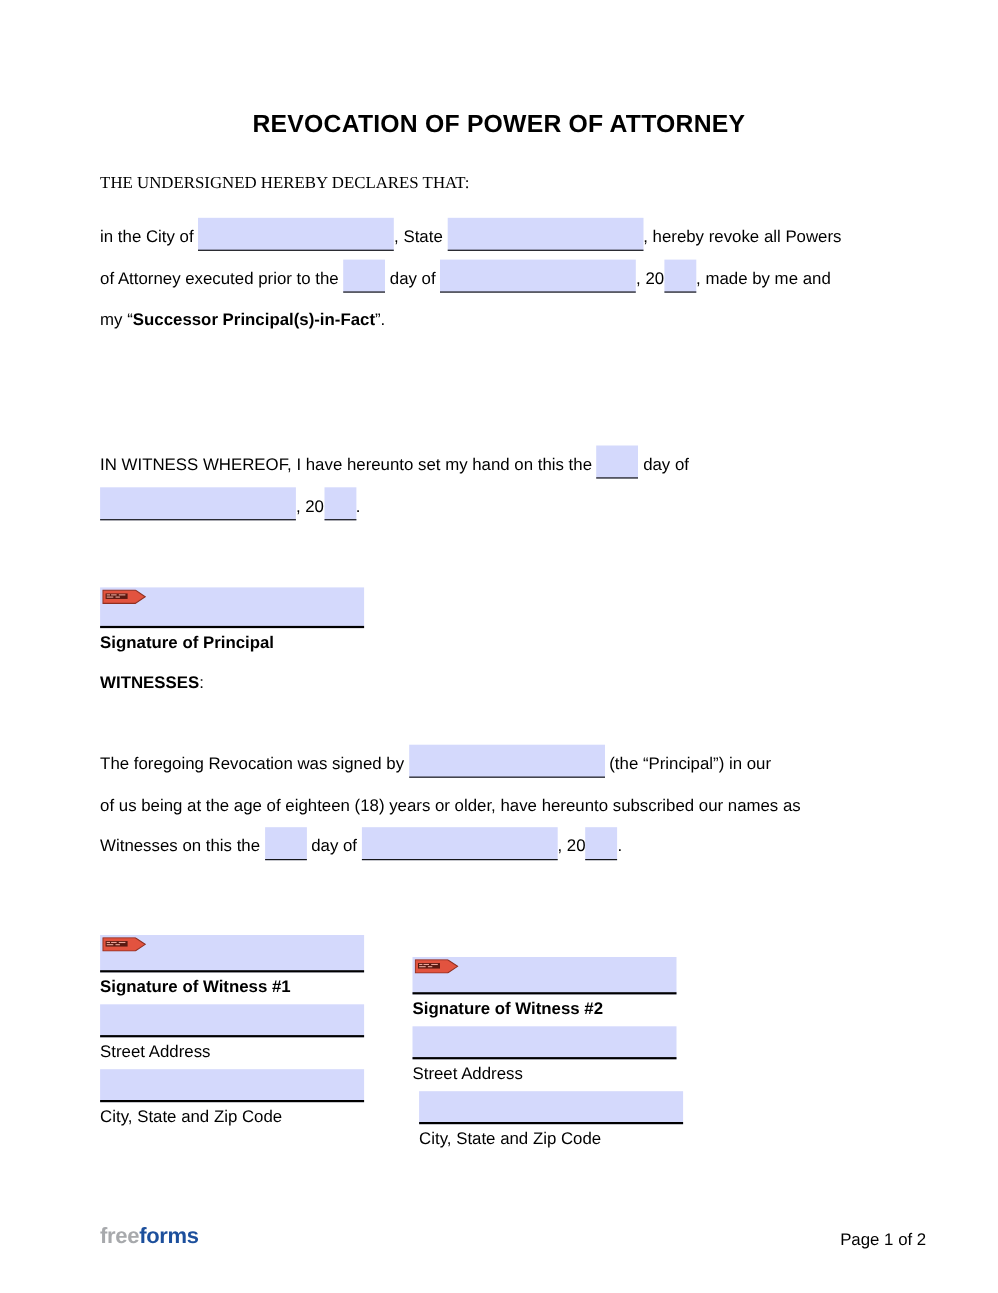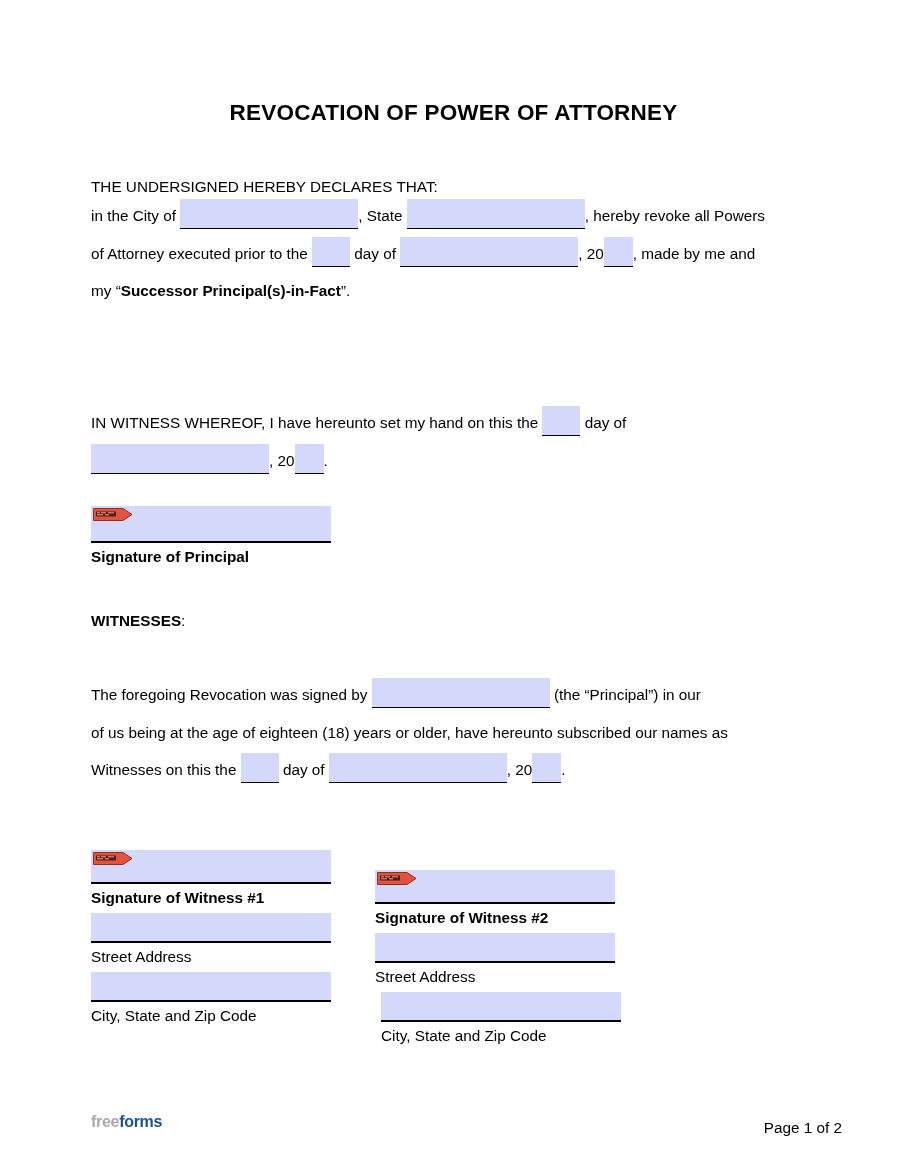--- a/index.html
+++ b/index.html
@@ -100,21 +100,21 @@
     width: 40px;
     height: 13px;
     z-index: 3;
   }
 
   
   .footer-logo {
     position: absolute;
     left: 91px;
     top: 1085px;
-    font-size: 16px;
+    font-size: 20px;
     font-weight: bold;
     letter-spacing: -0.3px;
   }
   .logo-free { color: #a7a9ac; }
   .logo-forms { color: #1c4f9c; }
 
   .footer-page {
     position: absolute;
     right: 65px;
     top: 1091px;
@@ -123,21 +123,21 @@
 </style>
 </head>
 <body>
 
 <div class="page">
 
   <div class="content">
     <div class="doc-title">REVOCATION OF POWER OF ATTORNEY</div>
   </div>
 
-  <div class="para" style="left:91px; top:140px;">
+  <div class="para" style="left:91px; top:120px;font-family:Liberation Serif, serif;">
     <div class="line">THE UNDERSIGNED HEREBY DECLARES THAT:</div>
   </div>
 
   <div class="para" style="left:91px; top:169px;">
 
 
     <div class="line">
       <span>in the City of</span>
       <span class="fld" style="width:178px;"></span><span>, State</span>
       <span class="fld" style="width:178px;"></span><span>, hereby revoke all Powers</span>
@@ -160,21 +160,21 @@
     <div class="line">
       <span>IN WITNESS WHEREOF, I have hereunto set my hand on this the</span>
       <span class="fld" style="width:38px;"></span>
       <span>day of</span>
     </div>
     <div class="line">
       <span class="fld" style="width:178px;"></span><span>, 20</span><span class="fld" style="width:29px;"></span><span>.</span>
     </div>
   </div>
 
-  <div class="sigblock" style="left:91px; top:478px; width:240px;">
+  <div class="sigblock" style="left:91px; top:506px; width:240px;">
     <div class="sigfield" style="height:37px;">
       <svg class="sign-tag" viewBox="0 0 40 13">
         <path d="M0.5 0.5 H30 L39 6.5 L30 12.5 H0.5 Z" fill="#e2533f" stroke="#8f2f20" stroke-width="1"></path>
         <rect x="3" y="3.5" width="20" height="5" fill="#5a1a12"></rect>
         <rect x="4" y="4.3" width="3" height="1" fill="#e9a79a"></rect>
         <rect x="8" y="4.3" width="5" height="1" fill="#e9a79a"></rect>
         <rect x="15" y="4.3" width="6" height="1" fill="#e9a79a"></rect>
         <rect x="4" y="6.3" width="6" height="1" fill="#e9a79a"></rect>
         <rect x="12" y="6.3" width="4" height="1" fill="#e9a79a"></rect>
       </svg>

